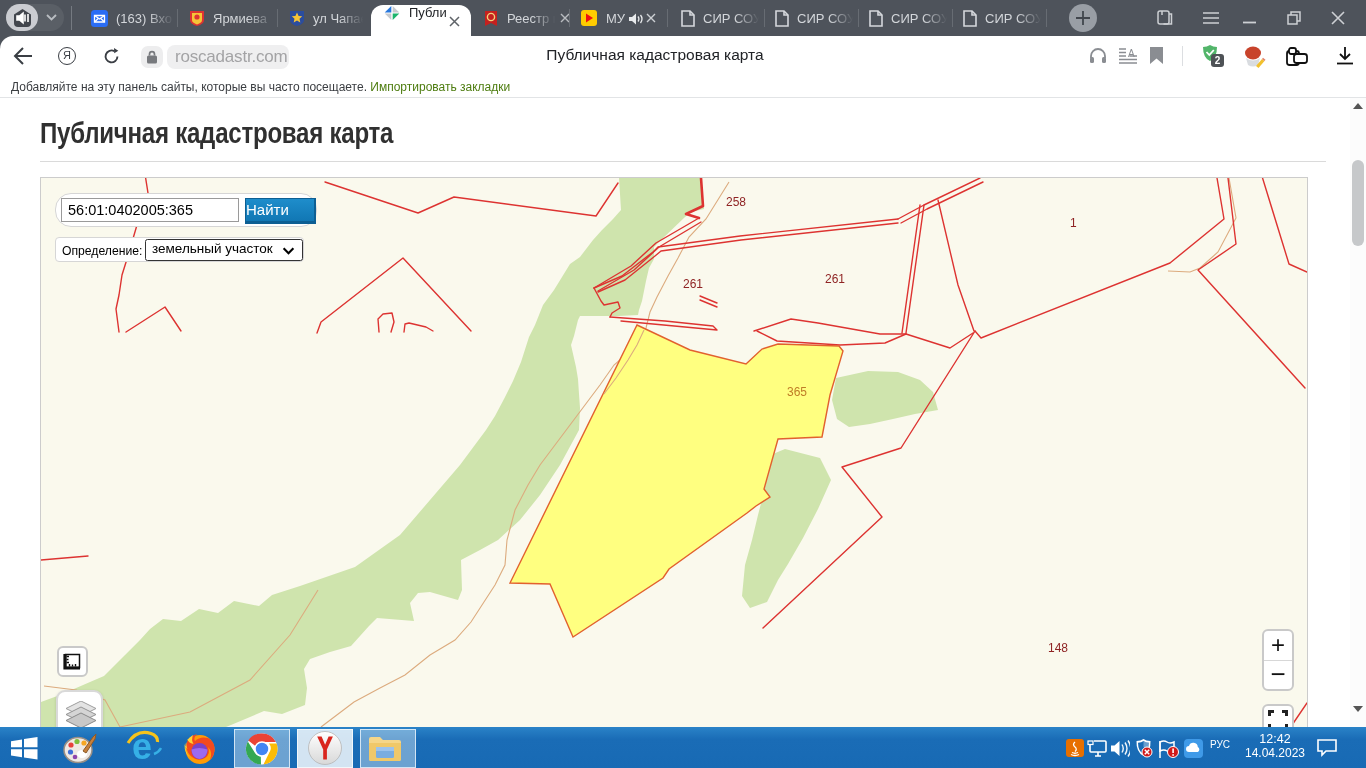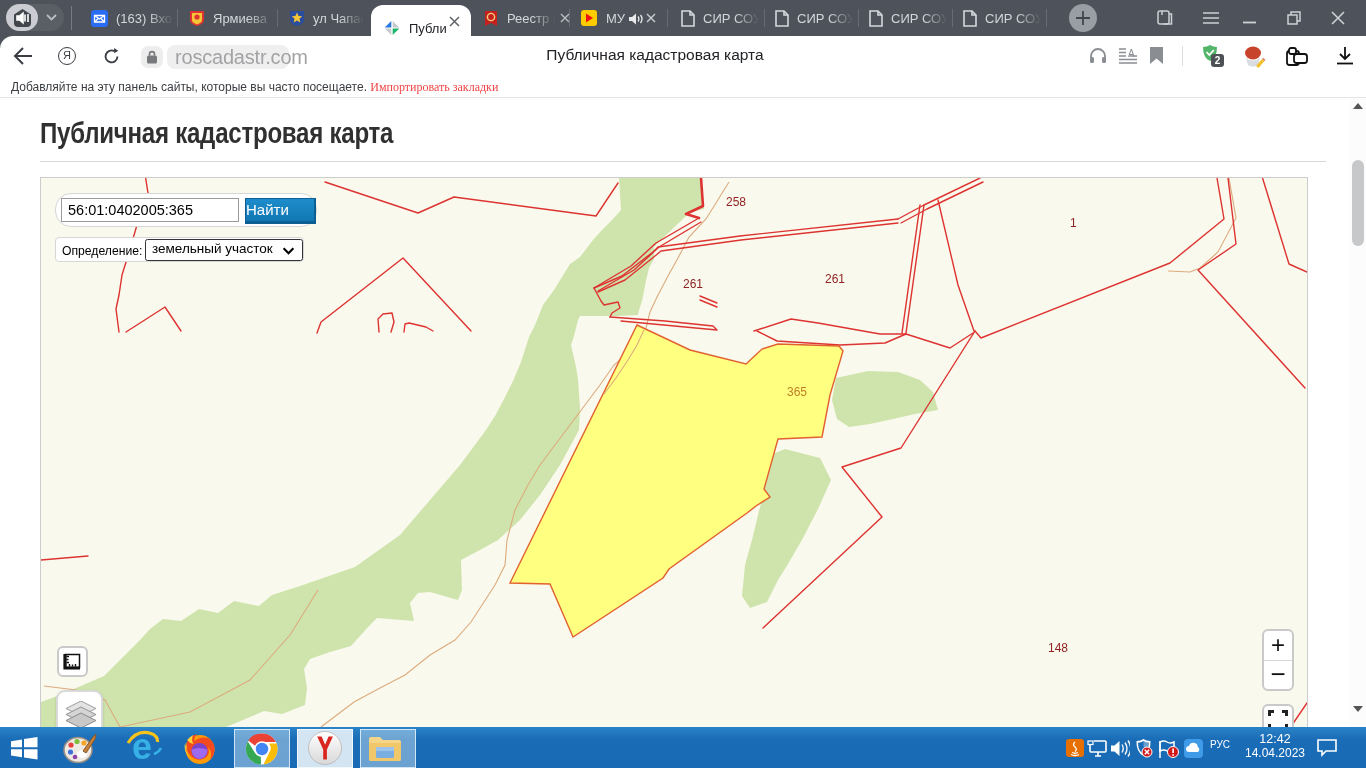--- a/index.html
+++ b/index.html
@@ -3,32 +3,32 @@
 <meta charset="utf-8">
 <style>
   * { margin:0; padding:0; box-sizing:border-box; }
   html,body { width:1366px; height:768px; overflow:hidden; font-family:"Liberation Sans", sans-serif; }
   #stage { position:relative; width:1366px; height:768px; background:#fff; overflow:hidden; }
   
   #tabbar { position:absolute; left:0; top:0; width:1366px; height:36px; background:#4e535b; }
   .tab { position:absolute; top:0; height:36px; display:flex; align-items:center; color:#d3d6da; font-size:13px; white-space:nowrap; overflow:hidden; }
   .tab .ticon { flex:0 0 auto; margin-right:8px; }
   .tabsep { position:absolute; top:9px; width:1px; height:18px; background:#676c73; }
-  #activetab { position:absolute; left:371px; top:5px; width:100px; height:31px; background:#fff; border-radius:12px 12px 0 0; display:flex; align-items:flex-end; color:#1d1f23; font-size:13px; }
+  #activetab { position:absolute; left:371px; top:5px; width:100px; height:31px; background:#fff; border-radius:12px 12px 0 0; display:flex; align-items:flex-start; color:#1d1f23; font-size:13px; }
   .fadeR { -webkit-mask-image:linear-gradient(90deg,#000 70%,transparent 97%); mask-image:linear-gradient(90deg,#000 70%,transparent 97%); }
   
   #addrbar { position:absolute; left:0; top:36px; width:1366px; height:40px; background:#fff; }
   #lockpill { position:absolute; left:141px; top:10px; width:22px; height:22px; border-radius:7px; background:#ededee; }
   #urlpill { position:absolute; left:167px; top:9px; width:122px; height:24px; border-radius:8px; background:#efeff0; display:flex; align-items:center; }
-  #urltext { font-size:20px; color:#a3a3a5; margin-left:8px; letter-spacing:-0.2px; }
+  #urltext { font-size:17px; color:#a3a3a5; margin-left:8px; letter-spacing:-0.2px; }
   #pagetitle { position:absolute; left:0; width:1310px; top:10px; text-align:center; font-size:15.5px; color:#212327; }
   
   #bmbar { position:absolute; left:0; top:76px; width:1366px; height:22px; background:#fff; border-bottom:1px solid #e2e4e6; font-size:12px; color:#3a3d41; }
   #bmbar span.t { position:absolute; left:11px; top:4px; }
-  #bmbar a { color:#ef4444; text-decoration:none;font-family:Liberation Serif, serif; }
+  #bmbar a { color:#4d7c0f; text-decoration:none; }
   
   #page { position:absolute; left:0; top:98px; width:1350px; height:670px; background:#fff; }
   #h1 { position:absolute; left:40px; top:19px; font-size:29px; font-weight:bold; color:#303030; transform:scaleX(0.83); transform-origin:0 0; letter-spacing:-0.3px; }
   #hr { position:absolute; left:40px; top:62.5px; width:1286px; height:1px; background:#dadada; }
   #map { position:absolute; left:40px; top:79px; width:1268px; height:591px; background:#faf9ed; border:1px solid #ccc; border-bottom:none; overflow:hidden; }
   
   #searchbox { position:absolute; left:14px; top:15px; width:262px; height:34px; background:#fff; border:1px solid #d6d6d6; border-radius:16px; }
   #searchinput { position:absolute; left:5px; top:4px; width:178px; height:24px; border:1px solid #9a9a9a; background:#fff; font-size:14.5px; color:#000; padding-left:6px; line-height:22px; }
   #searchbtn { position:absolute; left:189px; top:4px; width:71px; height:26px; background:linear-gradient(#1e8dcb,#1177b4); border:1px solid #0d5f93; border-width:1px 2px 3px 1px; color:#fff; font-size:15px; line-height:22px; }
   #defbox { position:absolute; left:14px; top:59px; width:249px; height:25px; background:#fff; border:1px solid #d6d6d6; border-radius:4px; }

